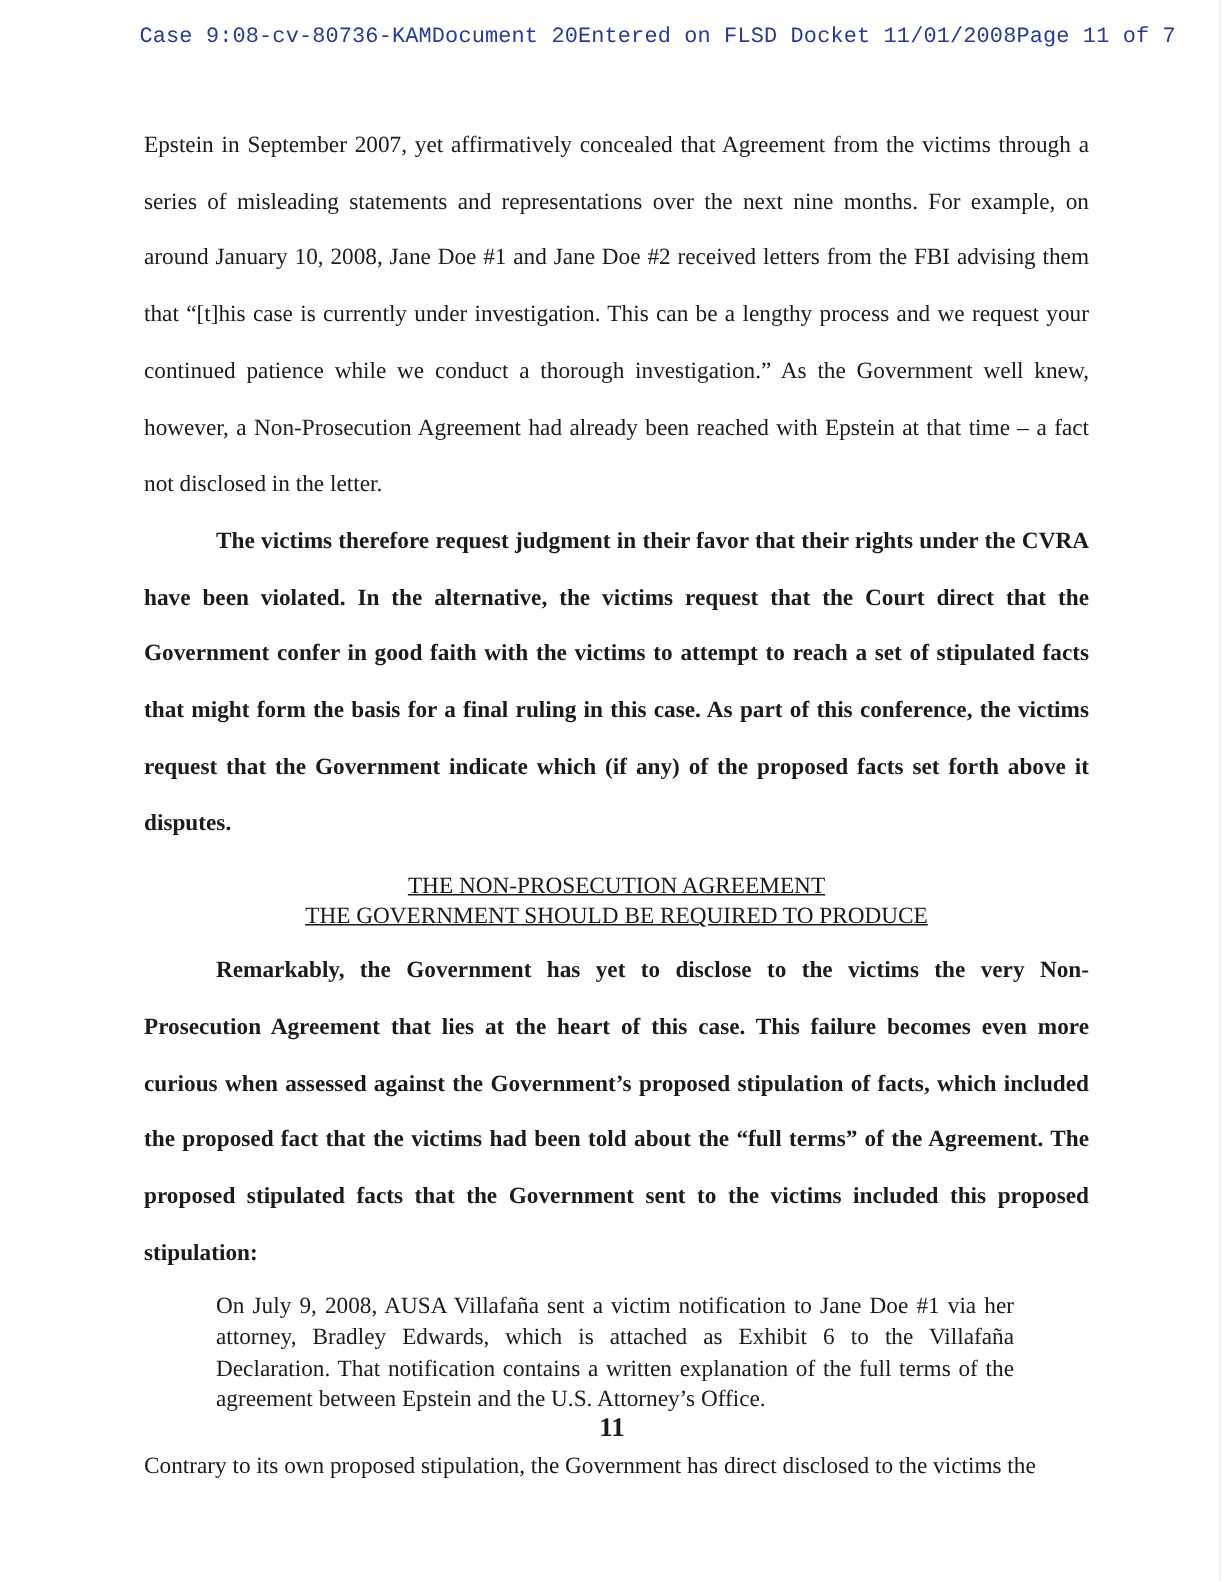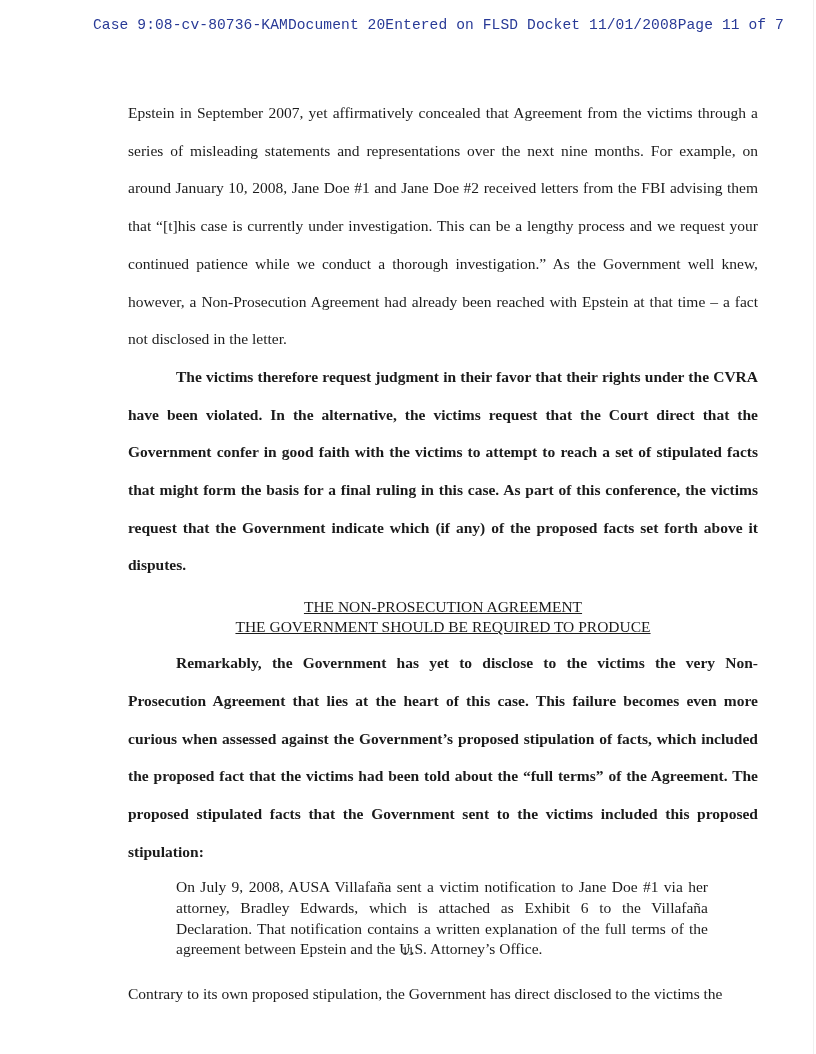--- a/index.html
+++ b/index.html
@@ -32,24 +32,23 @@
     font-family: Liberation Mono, monospace;
     font-size: 14.6px;
     letter-spacing: 0.1px;
     color: #283a97;
     white-space: nowrap;
     margin-left: 38px;
   }
   .page-body {
     position: absolute;
     left: 96px;
-    top: 94px;
+    top: 78px;
     width: 630px;
     font-size: 15.5px;
-    margin-left: 32px;
   }
   .para {
     margin: 0;
     text-align: justify;
     line-height: 37.7px;
   }
   .para.indent {
     text-indent: 48px;
     font-weight: bold;
   }
@@ -73,22 +72,23 @@
   }
   .closing {
     margin-top: 15px;
   }
   .page-number {
     position: absolute;
     top: 941px;
     left: 0;
     width: 100%;
     text-align: center;
-    font-size: 13px;
+    font-size: 18px;
     line-height: 20px;
+    font-weight: bold;
   }
 </style>
 </head>
 <body>
 
 <div class="scan-edge"></div>
 
 <div class="docket-header">
   <span>Case 9:08-cv-80736-KAM</span>
   <span>Document 20</span>

